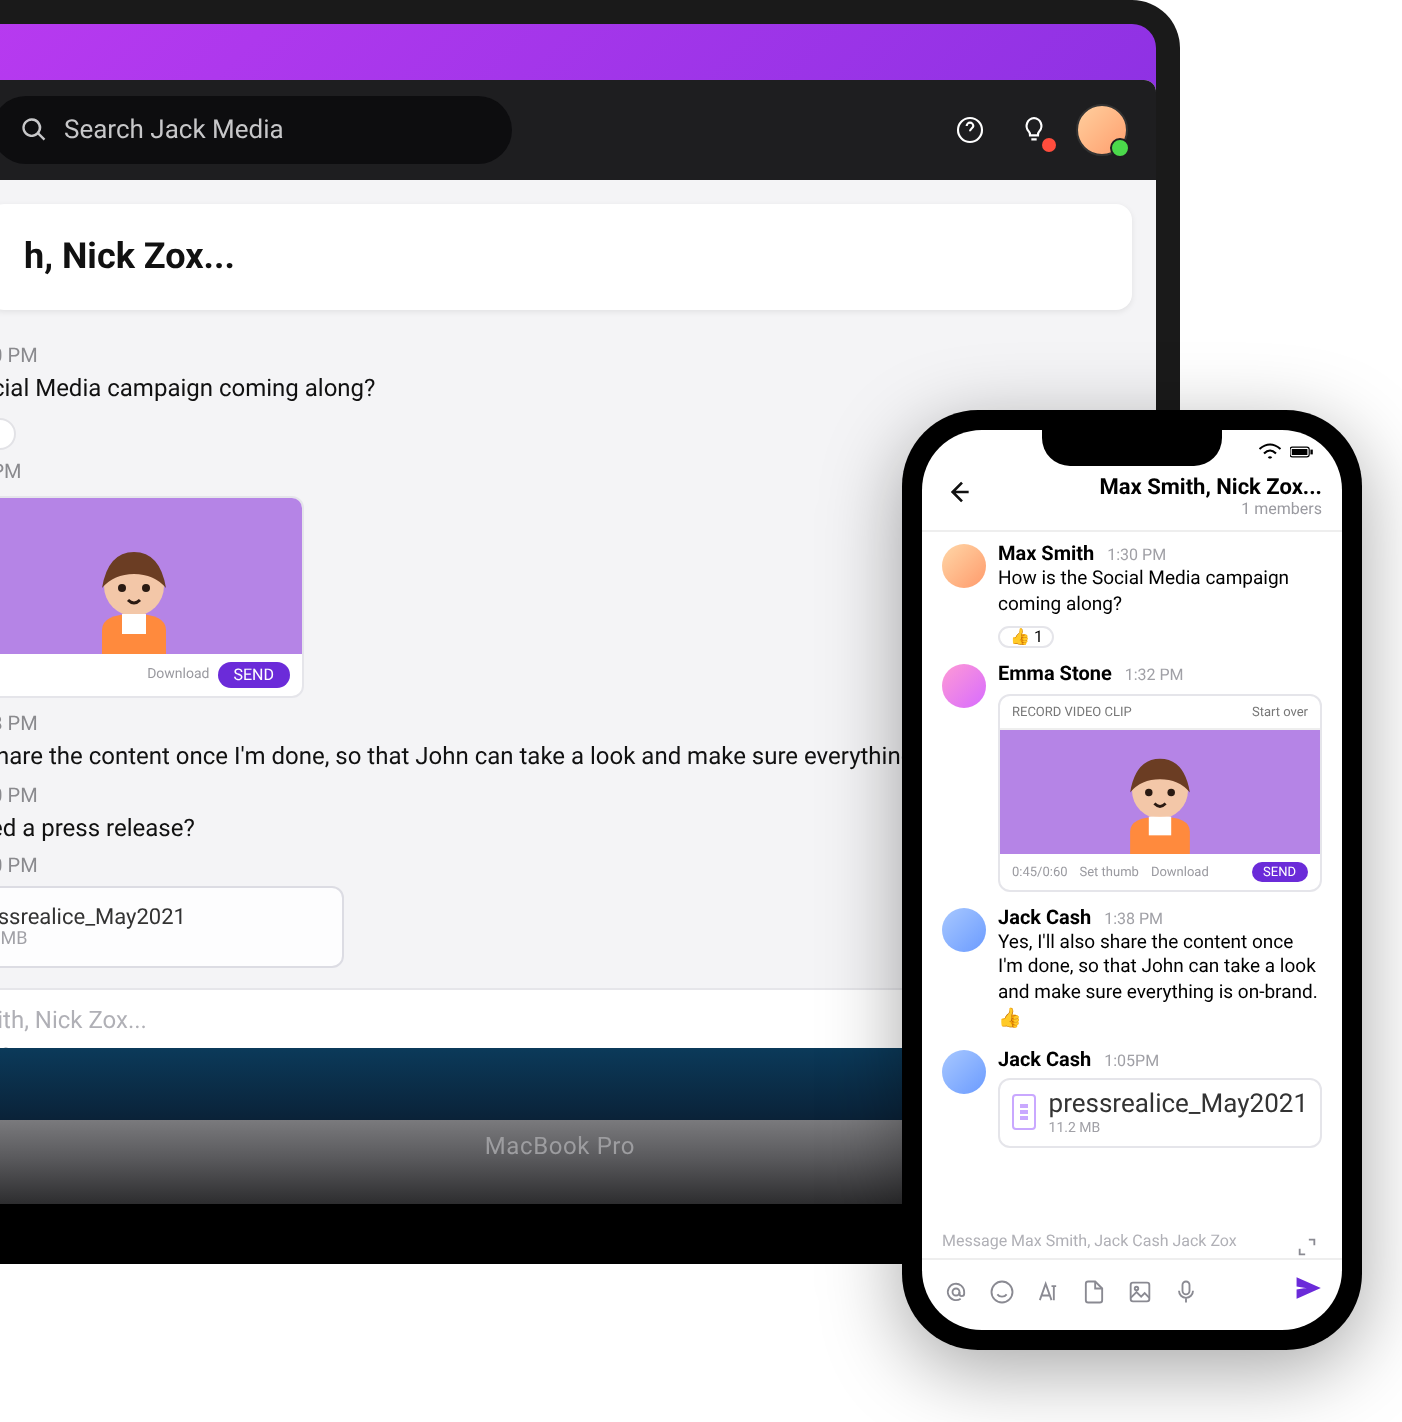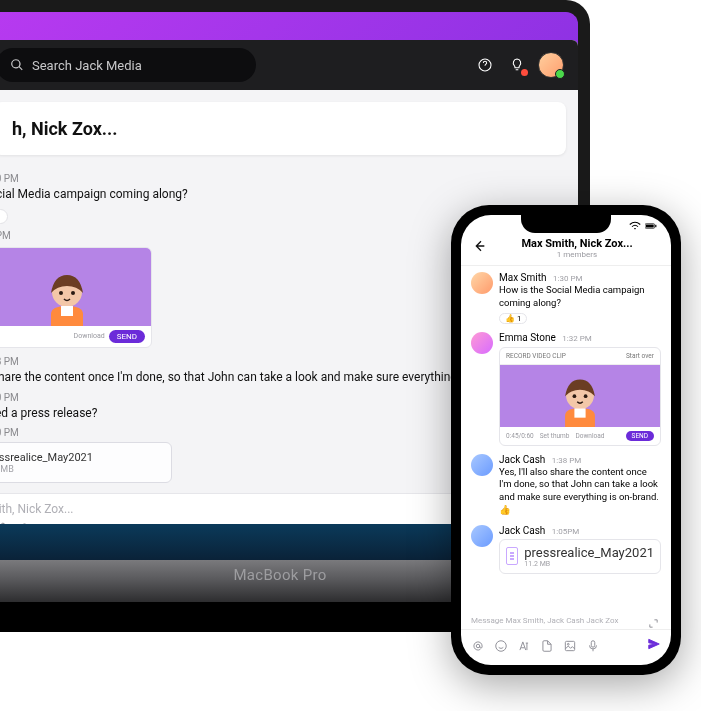--- a/index.html
+++ b/index.html
@@ -38,45 +38,45 @@
 .attach-size{font-size:9px;color:#a0a0a6}
 
 .composer{background:#fff;border-top:1px solid #e6e6ea;border-bottom:1px solid #e6e6ea;padding:8px 10px;margin:10px 0 0;display:flex;flex-direction:column;gap:6px}
 .composer-ph{color:#b0b0b6;font-size:12px}
 .composer-icons{display:flex;gap:10px;align-items:center}
 .composer-icons svg{width:15px;height:15px;stroke:#8a8a92;fill:none;stroke-width:1.6}
 
 .dock-strip{height:36px;background:linear-gradient(to top,#0a2238,#0b3a5a)}
 
 .laptop-base{height:42px;background:linear-gradient(to bottom,#7a7a7d 0%,#5a5a5d 45%,#2d2d2f 100%);border-bottom-left-radius:10px;border-bottom-right-radius:10px;display:flex;align-items:flex-start;justify-content:center;padding-top:6px}
-.laptop-base span{color:#9d9da0;font-size:15px;letter-spacing:.3px}
+.laptop-base span{color:#9d9da0;font-size:12px;letter-spacing:.3px}
 .laptop-shadow{height:30px;background:#000}
 
 
 .phone{position:absolute;right:20px;top:205px;width:230px;height:470px;background:#000;border-radius:38px;padding:10px;box-shadow:0 10px 40px rgba(0,0,0,.35)}
 .phone-screen{background:#fff;border-radius:30px;height:100%;overflow:hidden;position:relative;display:flex;flex-direction:column}
 .notch{position:absolute;top:0;left:50%;transform:translateX(-50%);width:90px;height:18px;background:#000;border-bottom-left-radius:14px;border-bottom-right-radius:14px;z-index:5}
 .status-row{display:flex;justify-content:space-between;align-items:center;padding:6px 14px 2px;font-size:9px;font-weight:600}
 .status-right{display:flex;gap:4px;align-items:center}
 .status-right svg{width:12px;height:10px}
 
 .phone-header{display:flex;align-items:center;padding:4px 10px 6px;gap:6px;border-bottom:1px solid #eee}
 .back-btn svg{width:16px;height:16px;stroke:#111;fill:none;stroke-width:2}
-.phone-title{flex:1;text-align:center}
+.phone-title{flex:1;text-align:right}
 .phone-title .t{font-weight:700;font-size:11px}
 .phone-title .s{font-size:8px;color:#9a9aa0}
 
 .phone-stream{flex:1;overflow:hidden;padding:6px 10px 0;font-size:10px}
 .pmsg{display:flex;gap:6px;margin-bottom:8px}
 .pavatar{width:22px;height:22px;border-radius:50%;flex-shrink:0}
 .av1{background:linear-gradient(135deg,#ffd7a8,#ff9a6b)}
 .av2{background:linear-gradient(135deg,#ff9ad5,#d76bff)}
 .av3{background:linear-gradient(135deg,#a8c8ff,#6b9bff)}
 .pbody{flex:1;min-width:0}
-.pname{font-weight:400;font-size:10px;display:inline}
+.pname{font-weight:700;font-size:10px;display:inline}
 .ptime{font-size:8px;color:#a0a0a6;margin-left:4px}
 .ptext{font-size:9.5px;line-height:1.35;margin-top:1px}
 .preact{display:inline-flex;align-items:center;gap:2px;border:1px solid #e5e5ea;border-radius:9px;padding:0 5px;font-size:8px;margin-top:3px;background:#fff}
 
 .pvideo{border:1px solid #e5e5ea;border-radius:6px;overflow:hidden;margin-top:4px}
 .pvideo-top{display:flex;justify-content:space-between;align-items:flex-end;padding:4px 6px;font-size:6.5px;color:#777;border-bottom:1px solid #eee}
 .pvideo-thumb{background:#b584e6;height:62px;display:flex;align-items:flex-end;justify-content:center}
 .pvideo-bot{display:flex;align-items:center;justify-content:space-between;padding:4px 6px;gap:4px}
 .pvideo-bot .l{display:flex;gap:6px;font-size:6.5px;color:#9a9aa0}
 .pill-sm{background:#6b2bd9;color:#fff;font-size:6.5px;border-radius:8px;padding:1px 6px}

